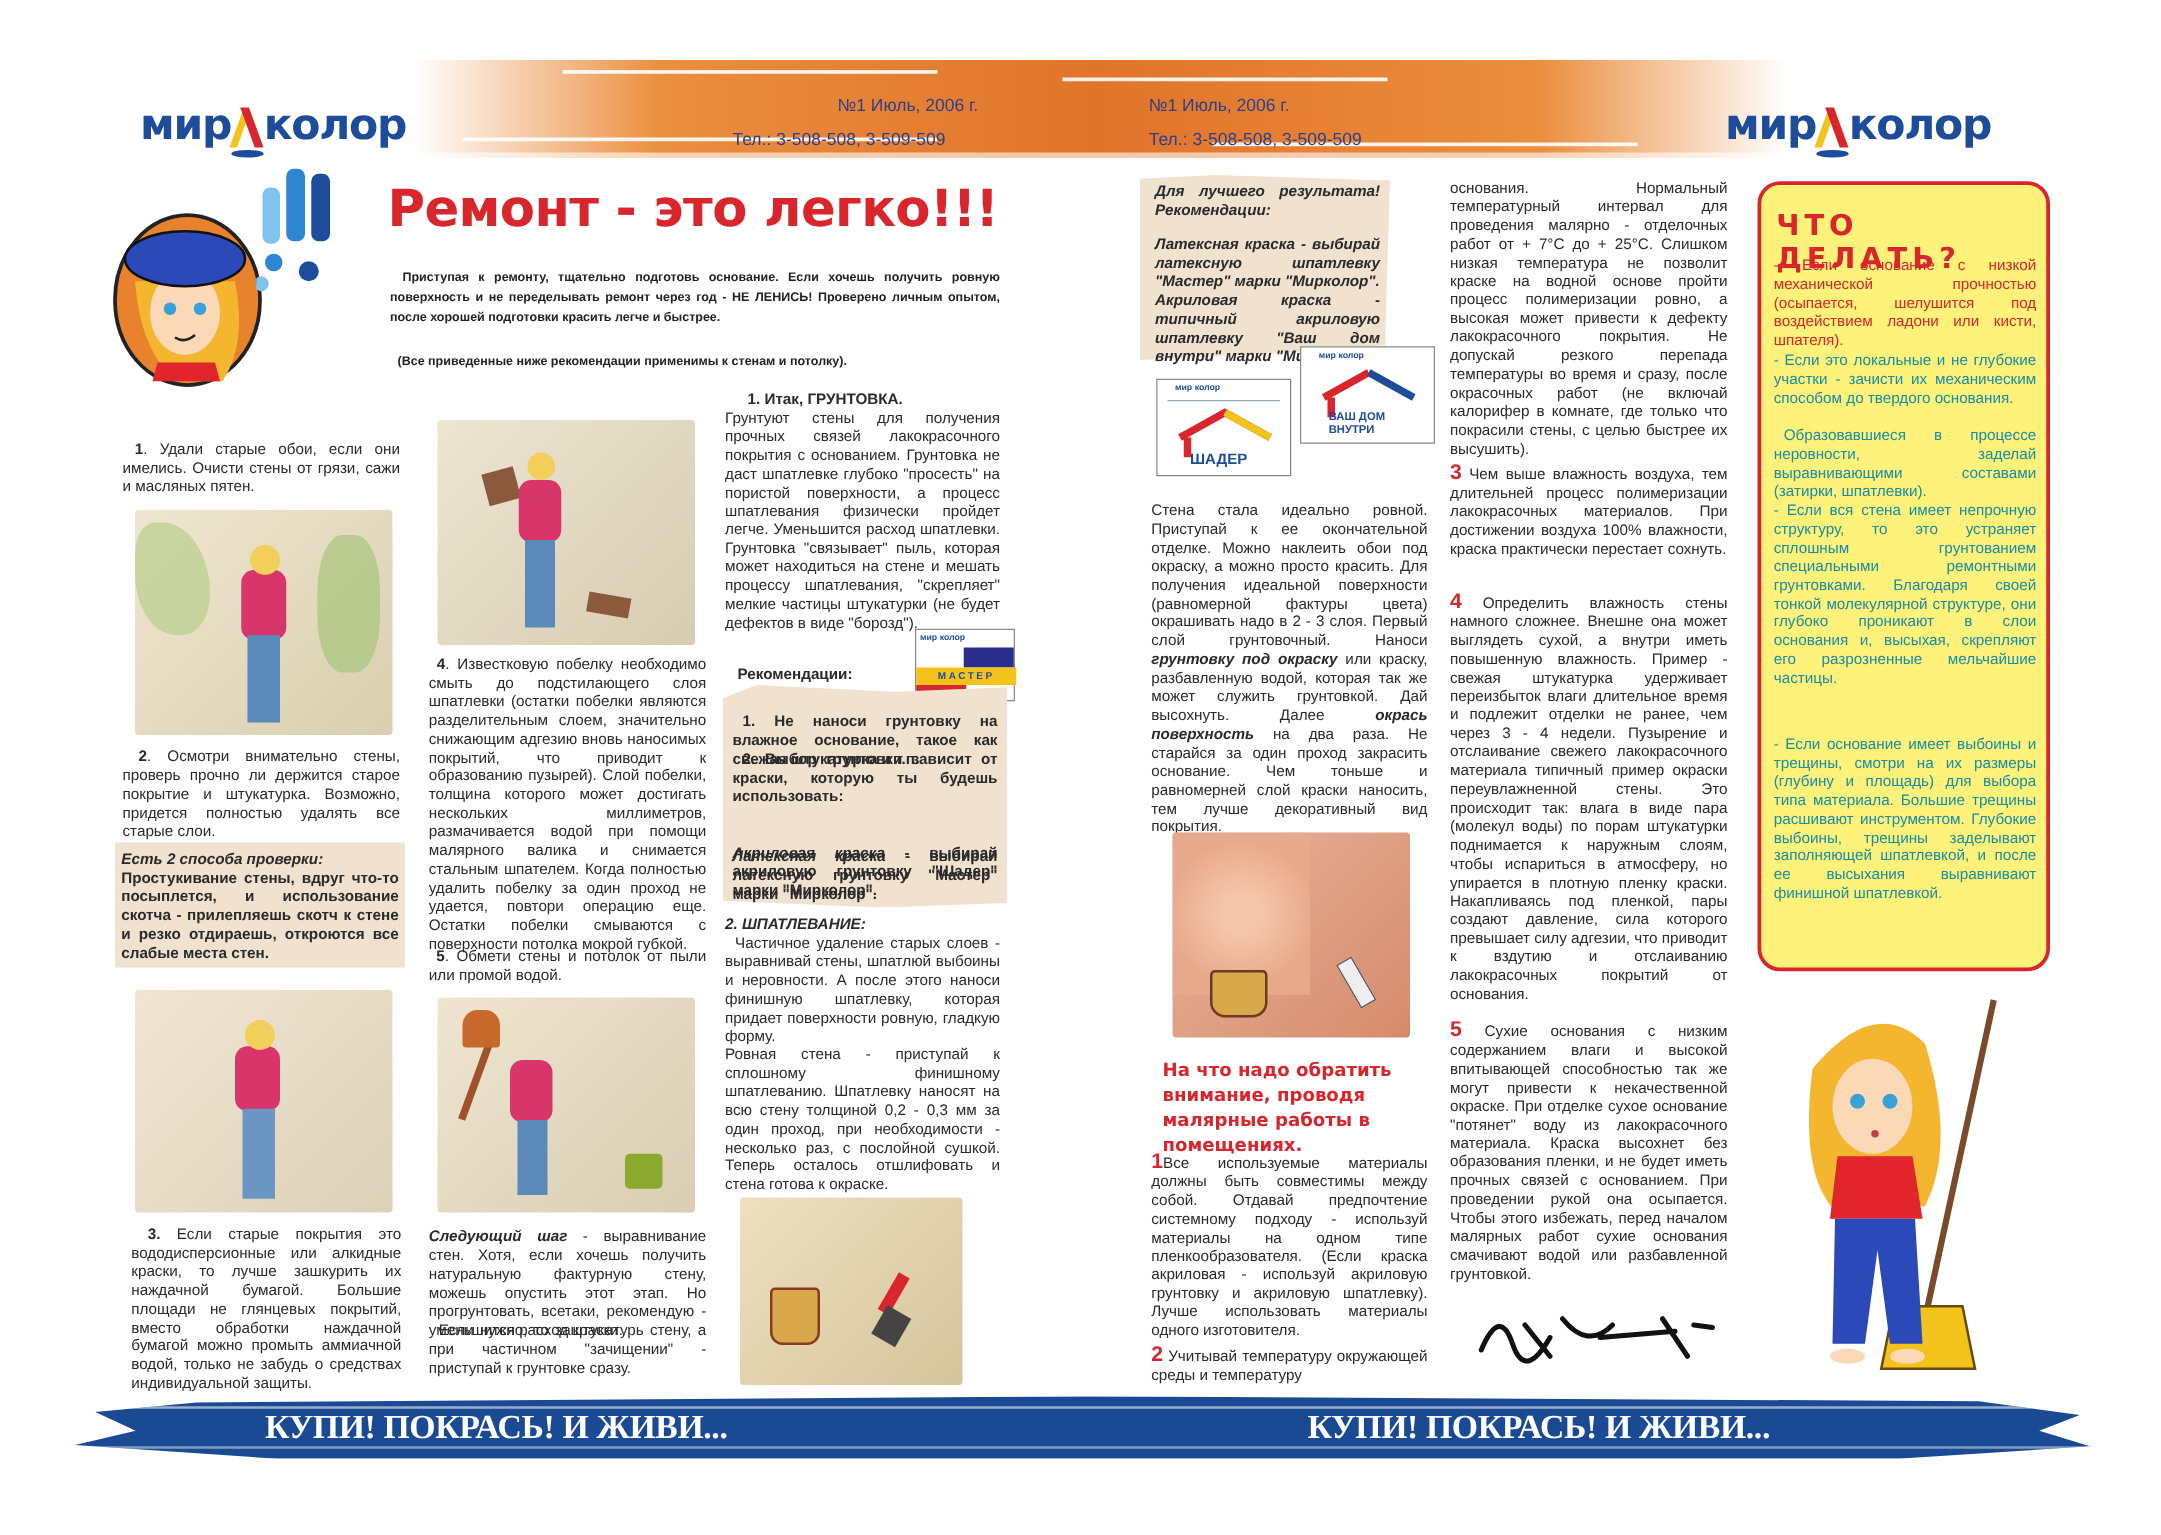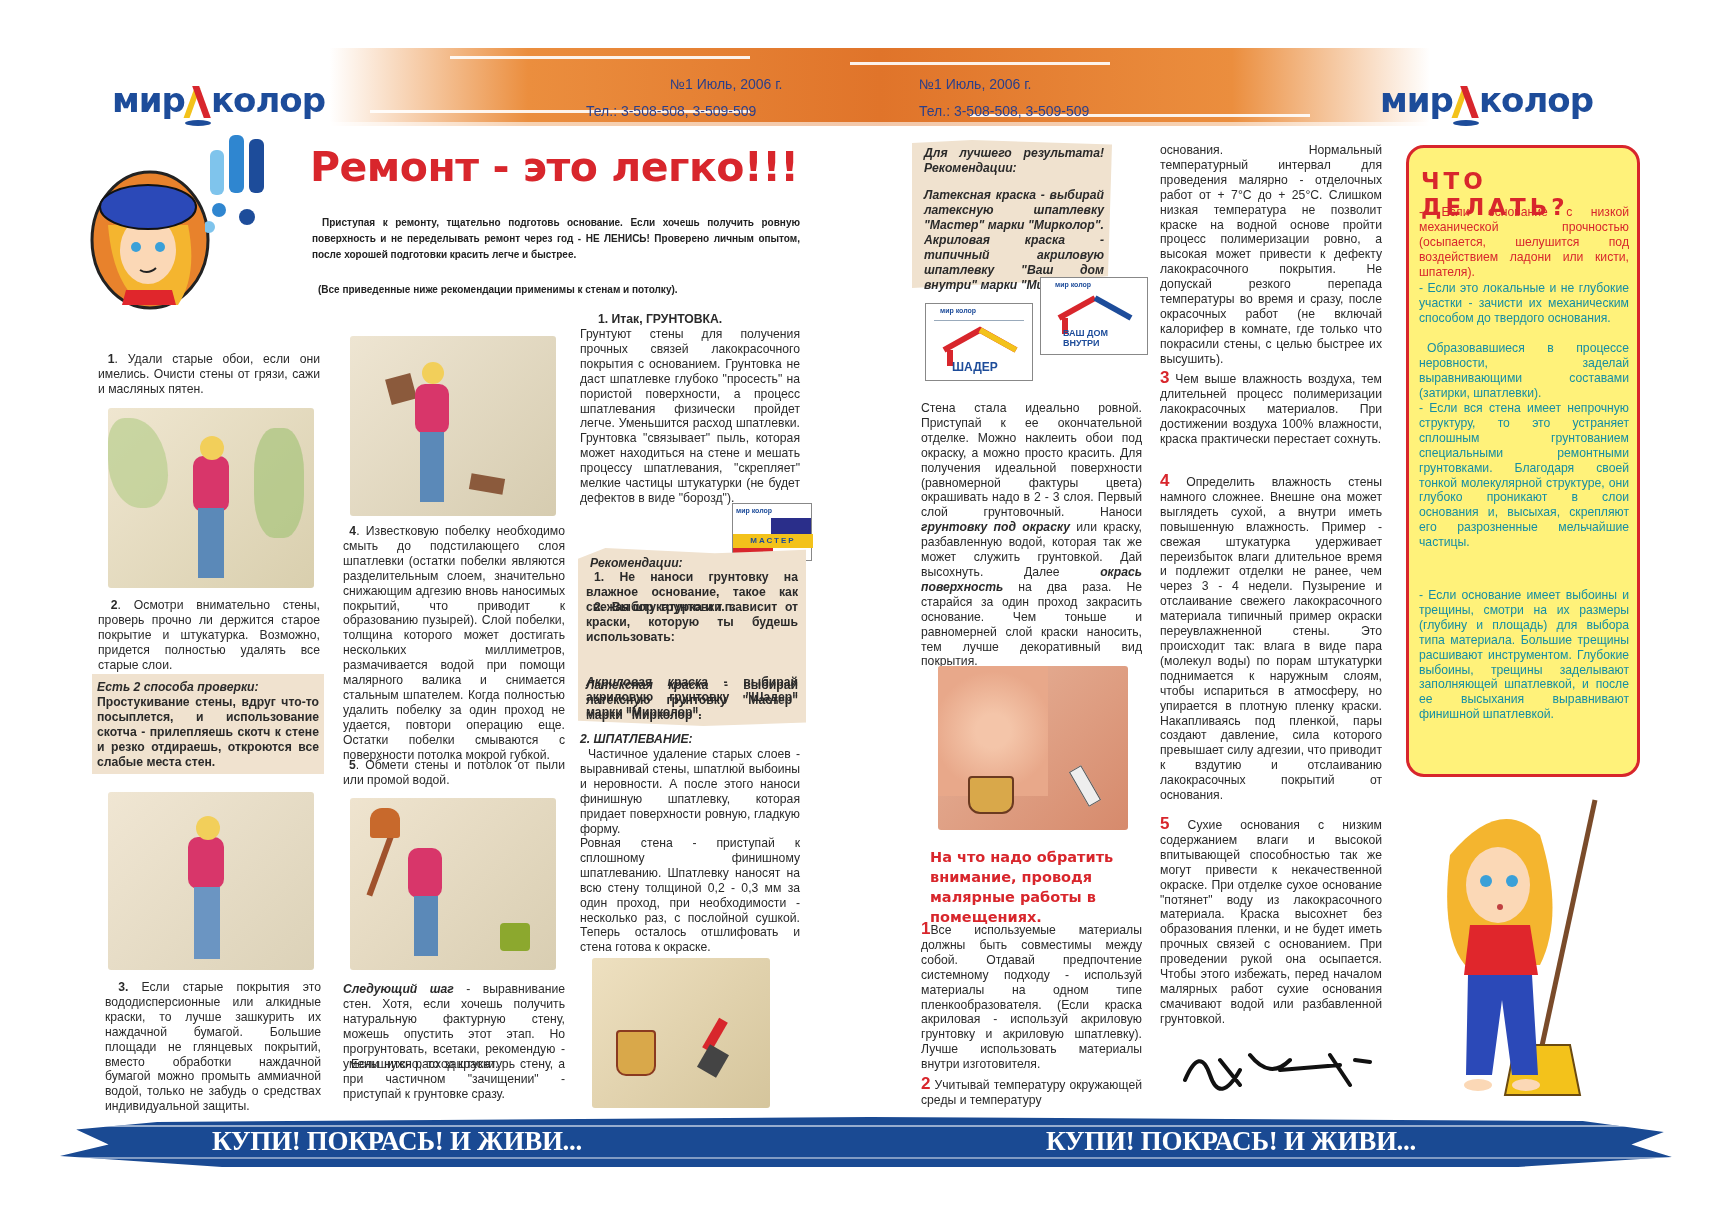--- a/index.html
+++ b/index.html
@@ -147,21 +147,21 @@
 <div class="abs txt" style="left:580px;top:327px;width:220px;">Грунтуют стены для получения прочных связей лакокрасочного покрытия с основанием. Грунтовка не даст шпатлевке глубоко "просесть" на пористой поверхности, а процесс шпатлевания физически пройдет легче. Уменьшится расход шпатлевки. Грунтовка "связывает" пыль, которая может находиться на стене и мешать процессу шпатлевания, "скрепляет" мелкие частицы штукатурки (не будет дефектов в виде "борозд").</div>
 
 <div class="abs prodcard" style="left:732px;top:503px;width:80px;height:58px;">
   <div style="font-size:7px;font-weight:bold;color:#1d4c9a;padding:3px;">мир колор</div>
   <div style="position:absolute;right:0;top:14px;width:40px;height:16px;background:#2a2e8a;"></div>
   <div style="position:absolute;left:0;top:30px;width:80px;height:14px;background:#f3c21b;font-size:8px;font-weight:bold;color:#1d4c9a;text-align:center;letter-spacing:2px;line-height:14px;">МАСТЕР</div>
   <div style="position:absolute;left:0;top:44px;width:40px;height:13px;background:#d8262c;"></div>
 </div>
 
 <div class="abs paper" style="left:578px;top:548px;width:228px;height:178px;clip-path:polygon(0 6%,12% 0,60% 3%,100% 1%,100% 98%,55% 100%,0 97%);"></div>
-<div class="abs txt" style="left:590px;top:556px;width:210px;font-weight:bold;font-style:italic;">Рекомендации:</div>
+<div class="abs txt" style="left:590px;top:532px;width:210px;font-weight:bold;">Рекомендации:</div>
 <div class="abs txt" style="left:586px;top:570px;width:212px;font-weight:bold;text-indent:8px;">1. Не наноси грунтовку на влажное основание, такое как свежая штукатурка и т.п.</div>
 <div class="abs txt" style="left:586px;top:600px;width:212px;font-weight:bold;text-indent:8px;">2. Выбор грунтовки зависит от краски, которую ты будешь использовать:</div>
 <div class="abs txt" style="left:586px;top:630px;width:212px;font-weight:bold;margin-top:48px;"><i>Латексная краска</i><span> - выбирай латексную грунтовку "Мастер" марки "Мирколор".</span></div>
 <div class="abs txt" style="left:586px;top:675px;width:212px;font-weight:bold;"><i>Акриловая краска</i><span> - выбирай акриловую грунтовку "Шадер" марки "Мирколор".</span></div>
 
 <div class="abs txt" style="left:580px;top:732px;width:200px;font-weight:bold;font-style:italic;">2. ШПАТЛЕВАНИЕ:</div>
 <div class="abs txt" style="left:580px;top:747px;width:220px;text-indent:8px;">Частичное удаление старых слоев - выравнивай стены, шпатлюй выбоины и неровности. А после этого наноси финишную шпатлевку, которая придает поверхности ровную, гладкую форму.</div>
 <div class="abs txt" style="left:580px;top:836px;width:220px;">Ровная стена - приступай к сплошному финишному шпатлеванию. Шпатлевку наносят на всю стену толщиной 0,2 - 0,3 мм за один проход, при необходимости - несколько раз, с послойной сушкой. Теперь осталось отшлифовать и стена готова к окраске.</div>
 <div class="abs illus" style="left:592px;top:958px;width:178px;height:150px;background:linear-gradient(135deg,#eee0c0,#d5c59c);">
   <div style="position:absolute;left:24px;top:72px;width:40px;height:46px;background:#d9a84a;border:2px solid #8a3a20;border-radius:4px 4px 10px 10px;"></div>
@@ -203,21 +203,21 @@
 
 <div class="abs illus" style="left:938px;top:666px;width:190px;height:164px;background:linear-gradient(135deg,#e8b59c,#d68a6c);">
   <div style="position:absolute;left:0;top:0;width:110px;height:130px;background:radial-gradient(circle,#f4c5a9 20%,#e8a88a 70%);"></div>
   <div style="position:absolute;left:30px;top:110px;width:46px;height:38px;background:#d9a84a;border:2px solid #6b3a20;border-radius:4px 4px 12px 12px;"></div>
   <div style="position:absolute;left:140px;top:100px;width:14px;height:40px;background:#eee;border:1px solid #555;transform:rotate(-30deg);"></div>
 </div>
 
 <div class="abs red-heading" style="left:930px;top:847px;width:220px;">На что надо обратить внимание, проводя малярные работы в помещениях.</div>
 
 <div class="abs txt" style="left:921px;top:922px;width:221px;">
-  <span class="rednum">1</span><span>Все используемые материалы должны быть совместимы между собой. Отдавай предпочтение системному подходу - используй материалы на одном типе пленкообразователя. (Если краска акриловая - используй акриловую грунтовку и акриловую шпатлевку). Лучше использовать материалы внутри изготовителя.</span>
+  <span class="rednum">1</span><span>Все используемые материалы должны быть совместимы между собой. Отдавай предпочтение системному подходу - используй материалы на одном типе пленкообразователя. (Если краска акриловая - используй акриловую грунтовку и акриловую шпатлевку). Лучше использовать материалы одного изготовителя.</span>
 </div>
 <div class="abs txt" style="left:921px;top:1077px;width:221px;">
   <span class="rednum">2</span><span> Учитывай температуру окружающей среды и температуру</span>
 </div>
 
 <div class="abs txt" style="left:1160px;top:143px;width:222px;">основания. Нормальный температурный интервал для проведения малярно - отделочных работ от + 7°С до + 25°С. Слишком низкая температура не позволит краске на водной основе пройти процесс полимеризации ровно, а высокая может привести к дефекту лакокрасочного покрытия. Не допускай резкого перепада температуры во время и сразу, после окрасочных работ (не включай калорифер в комнате, где только что покрасили стены, с целью быстрее их высушить).</div>
 <div class="abs txt" style="left:1160px;top:371px;width:222px;">
   <span class="rednum">3</span><span> Чем выше влажность воздуха, тем длительней процесс полимеризации лакокрасочных материалов. При достижении воздуха 100% влажности, краска практически перестает сохнуть.</span>
 </div>
 <div class="abs txt" style="left:1160px;top:474px;width:222px;">

